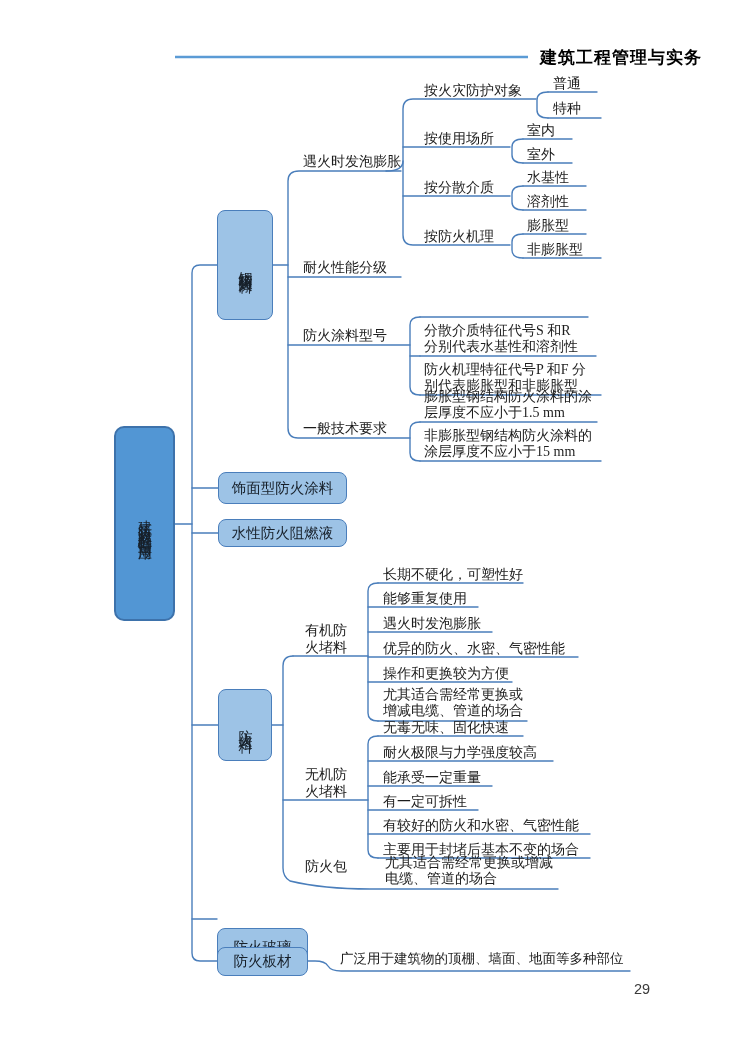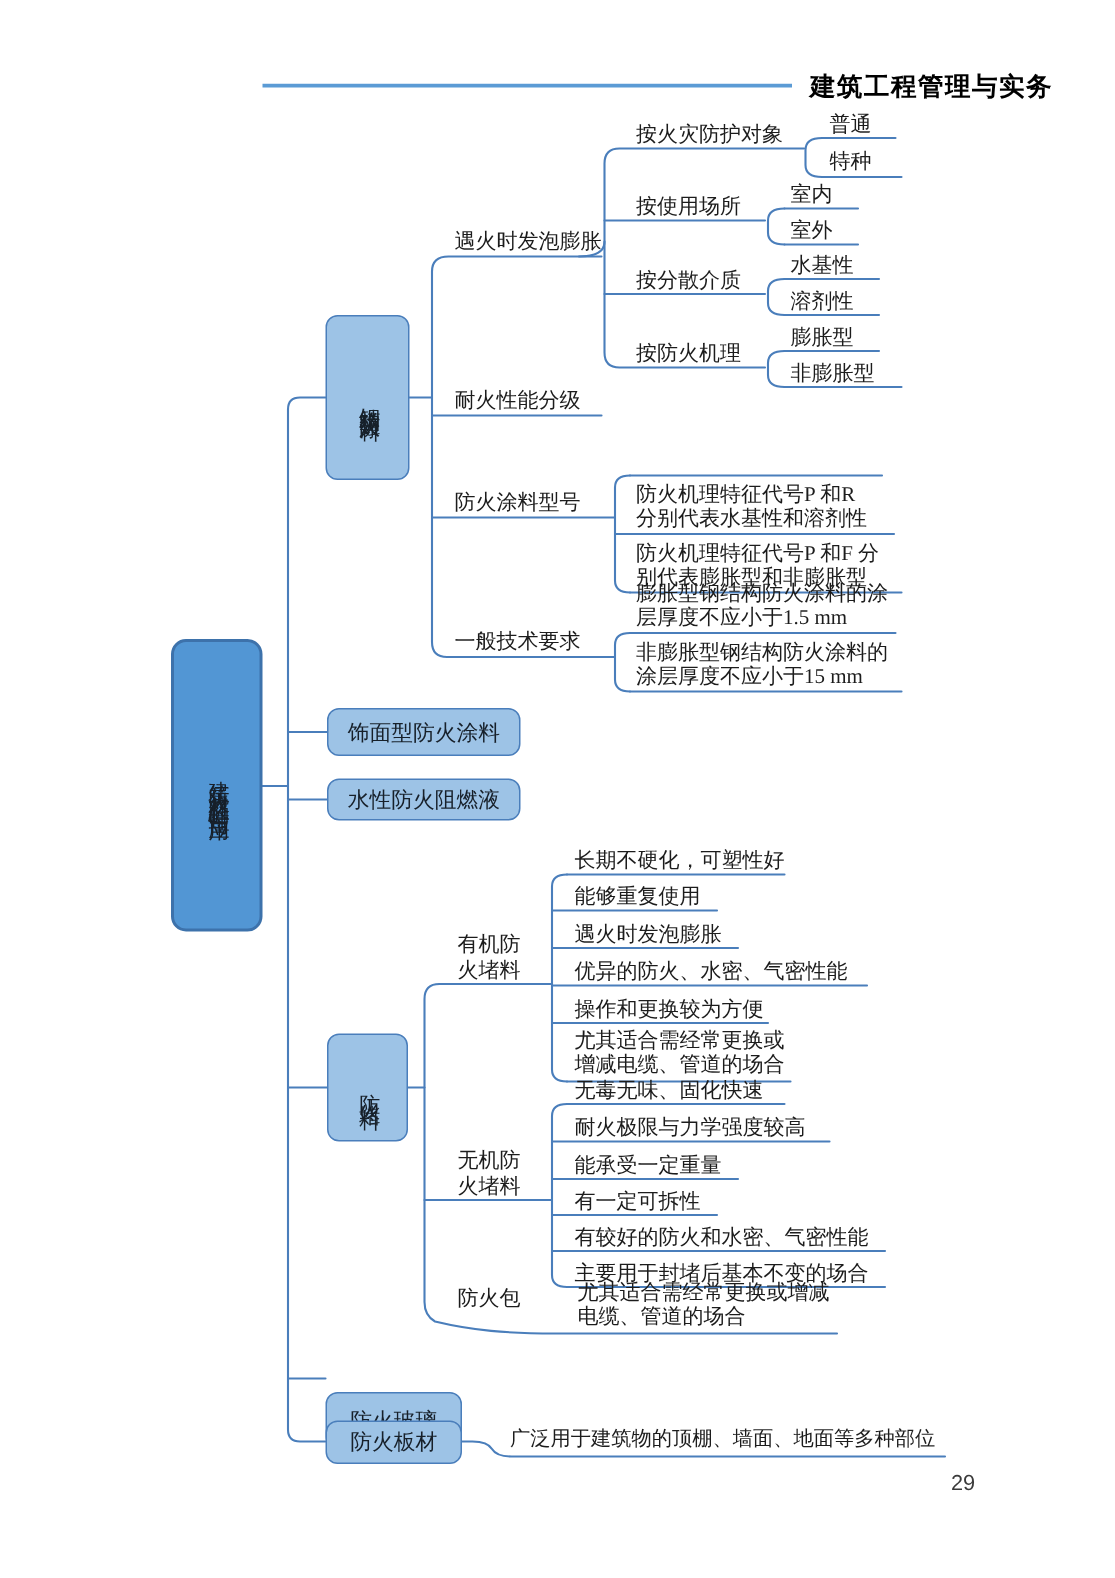--- a/index.html
+++ b/index.html
@@ -124,21 +124,21 @@
   <div class="abs leaf" style="left:553px;top:75px;">普通</div>
   <div class="abs leaf" style="left:553px;top:100px;">特种</div>
   <div class="abs leaf" style="left:527px;top:122px;">室内</div>
   <div class="abs leaf" style="left:527px;top:146px;">室外</div>
   <div class="abs leaf" style="left:527px;top:169px;">水基性</div>
   <div class="abs leaf" style="left:527px;top:193px;">溶剂性</div>
   <div class="abs leaf" style="left:527px;top:217px;">膨胀型</div>
   <div class="abs leaf" style="left:527px;top:241px;">非膨胀型</div>
 
   <div class="abs blk" style="left:424px;top:323px;">
-    <span>防火机理特征代号P 和R</span>
+    <span>分散介质特征代号S 和R</span>
     <span>分别代表水基性和溶剂性</span>
   </div>
   <div class="abs blk" style="left:424px;top:362px;">
     <span>防火机理特征代号P 和F 分</span>
     <span>别代表膨胀型和非膨胀型</span>
   </div>
 
   <div class="abs blk" style="left:424px;top:389px;">
     <span>膨胀型钢结构防火涂料的涂</span>
     <span>层厚度不应小于1.5 mm</span>

